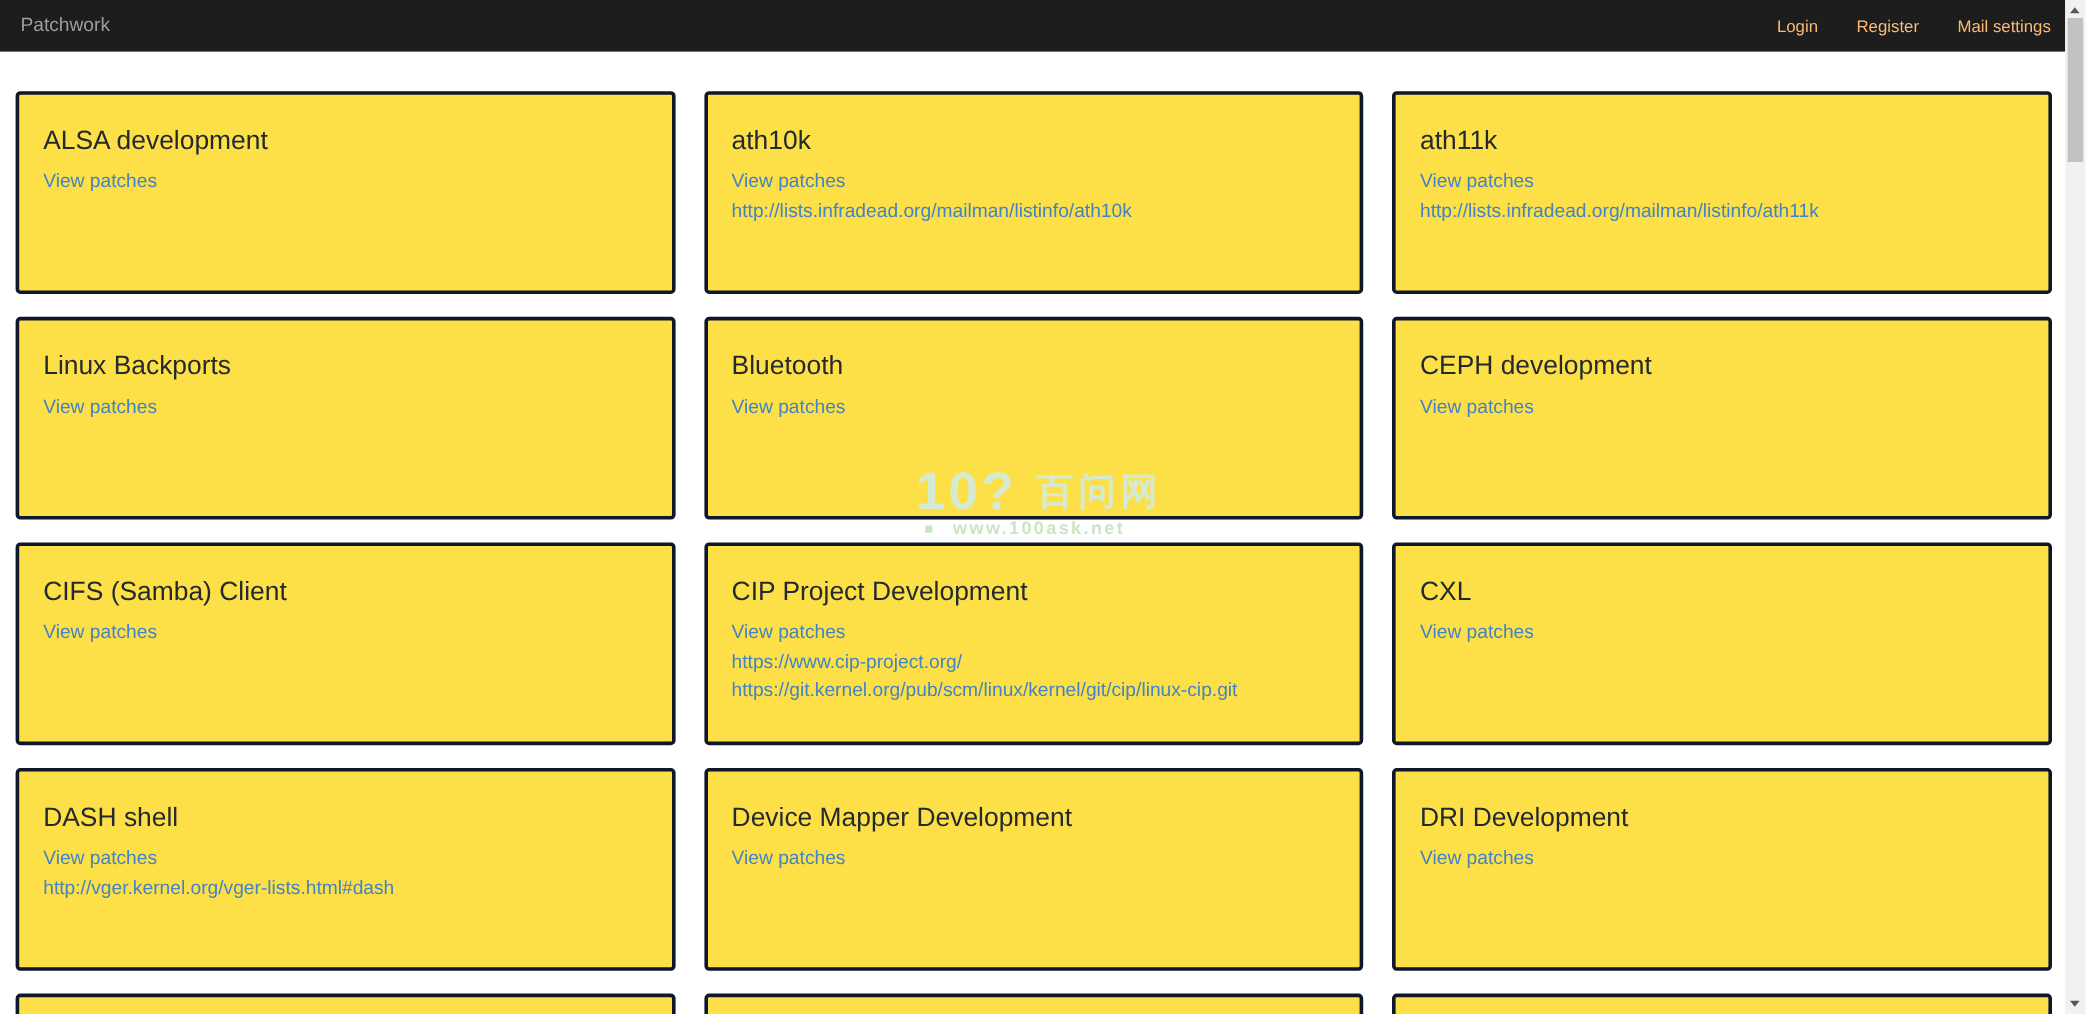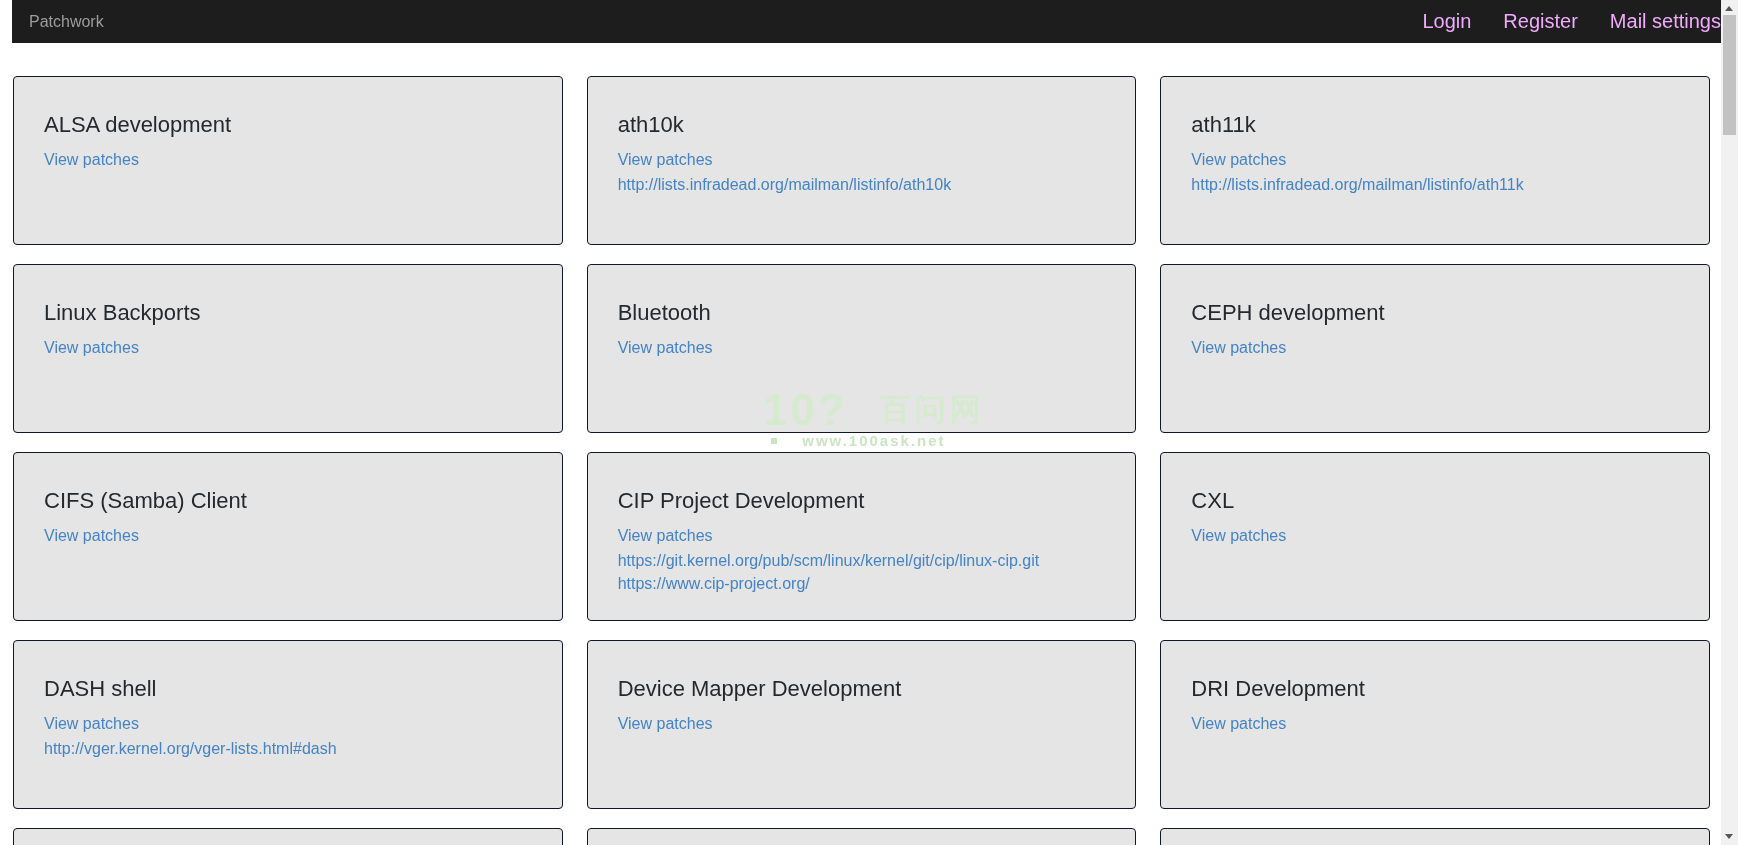--- a/index.html
+++ b/index.html
@@ -3,48 +3,48 @@
 <meta charset="utf-8">
 <style>
   html,body{margin:0;padding:0;}
   body{
     width:1738px;height:845px;overflow:hidden;position:relative;
     background:#ffffff;
     font-family:"Liberation Sans",sans-serif;
   }
   
   .navbar{
-    position:absolute;top:0;left:12px;width:1721px;height:43px;
+    position:absolute;top:0;left:0;width:1721px;height:43px;
     background:#1d1d1d;
     display:flex;align-items:center;justify-content:space-between;
     box-sizing:border-box;padding:0 12px 0 17px;
   }
   .brand{color:#9d9d9d;font-size:16px;text-decoration:none;cursor:pointer;}
   .nav-links{display:flex;gap:32px;align-items:center;}
-  .nav-links a{color:#f0abfc;font-size:20px;text-decoration:none;cursor:pointer;text-align:right;}
+  .nav-links a{color:#fdba74;font-size:14px;text-decoration:none;cursor:pointer;text-align:right;}
   
   .grid{
     position:absolute;top:76px;left:13px;width:1697px;
     display:grid;grid-template-columns:repeat(3,1fr);
     column-gap:24px;row-gap:19px;
   }
   .card{
-    height:169px;background:#e5e5e5;border:1px solid #0f172a;border-radius:4px;
-    box-sizing:border-box;padding:30px;overflow:hidden;
+    height:169px;background:#fde047;border:3px solid #0f172a;border-radius:4px;
+    box-sizing:border-box;padding:20px;overflow:hidden;
   }
   .card h2{
     margin:5px 0 14px;font-size:22px;font-weight:400;color:#24292e;line-height:26px;
   }
   .card a{display:block;text-decoration:none;cursor:pointer;font-size:16px;line-height:16px;}
   .card a.vp{color:#4383c6;margin-bottom:9px;}
   .card a.weburl{color:#4383c6;margin-bottom:7px;}
   .card.partial{height:120px;}
   
   .watermark{position:absolute;left:763px;top:389px;pointer-events:none;}
-  .wm-line1{display:flex;align-items:flex-end;gap:32px;white-space:nowrap;}
+  .wm-line1{display:flex;align-items:flex-end;gap:16px;white-space:nowrap;}
   .wm-logo{font-size:44px;font-weight:700;line-height:42px;letter-spacing:3px;color:#d6ead0;}
   .wm-brand{font-size:31px;font-weight:700;line-height:42px;letter-spacing:4px;color:#d6ead0;}
   .wm-url{text-align:center;font-size:15px;font-weight:700;letter-spacing:2px;color:#cbe5c3;margin-top:1px;}
   .wm-dot{position:absolute;left:8px;top:49px;width:6px;height:6px;background:#cbe5c3;}
   
   .scrollbar{position:absolute;right:0;top:0;width:17px;height:845px;background:#f1f1f1;}
   .sb-up{
     position:absolute;top:6px;left:4px;width:0;height:0;cursor:pointer;
     border-left:4.5px solid transparent;border-right:4.5px solid transparent;
     border-bottom:5px solid #575757;
@@ -102,22 +102,22 @@
   </div>
 
   <div class="card">
     <h2>CIFS (Samba) Client</h2>
     <a class="vp">View patches</a>
   </div>
 
   <div class="card">
     <h2>CIP Project Development</h2>
     <a class="vp">View patches</a>
-  <a class="weburl">https://git.kernel.org/pub/scm/linux/kernel/git/cip/linux-cip.git</a>
-      <a class="weburl">https://www.cip-project.org/</a>
+  <a class="weburl">https://www.cip-project.org/</a>
+      <a class="weburl">https://git.kernel.org/pub/scm/linux/kernel/git/cip/linux-cip.git</a>
     </div>
 
   <div class="card">
     <h2>CXL</h2>
     <a class="vp">View patches</a>
   </div>
 
   <div class="card">
     <h2>DASH shell</h2>
     <a class="vp">View patches</a>

